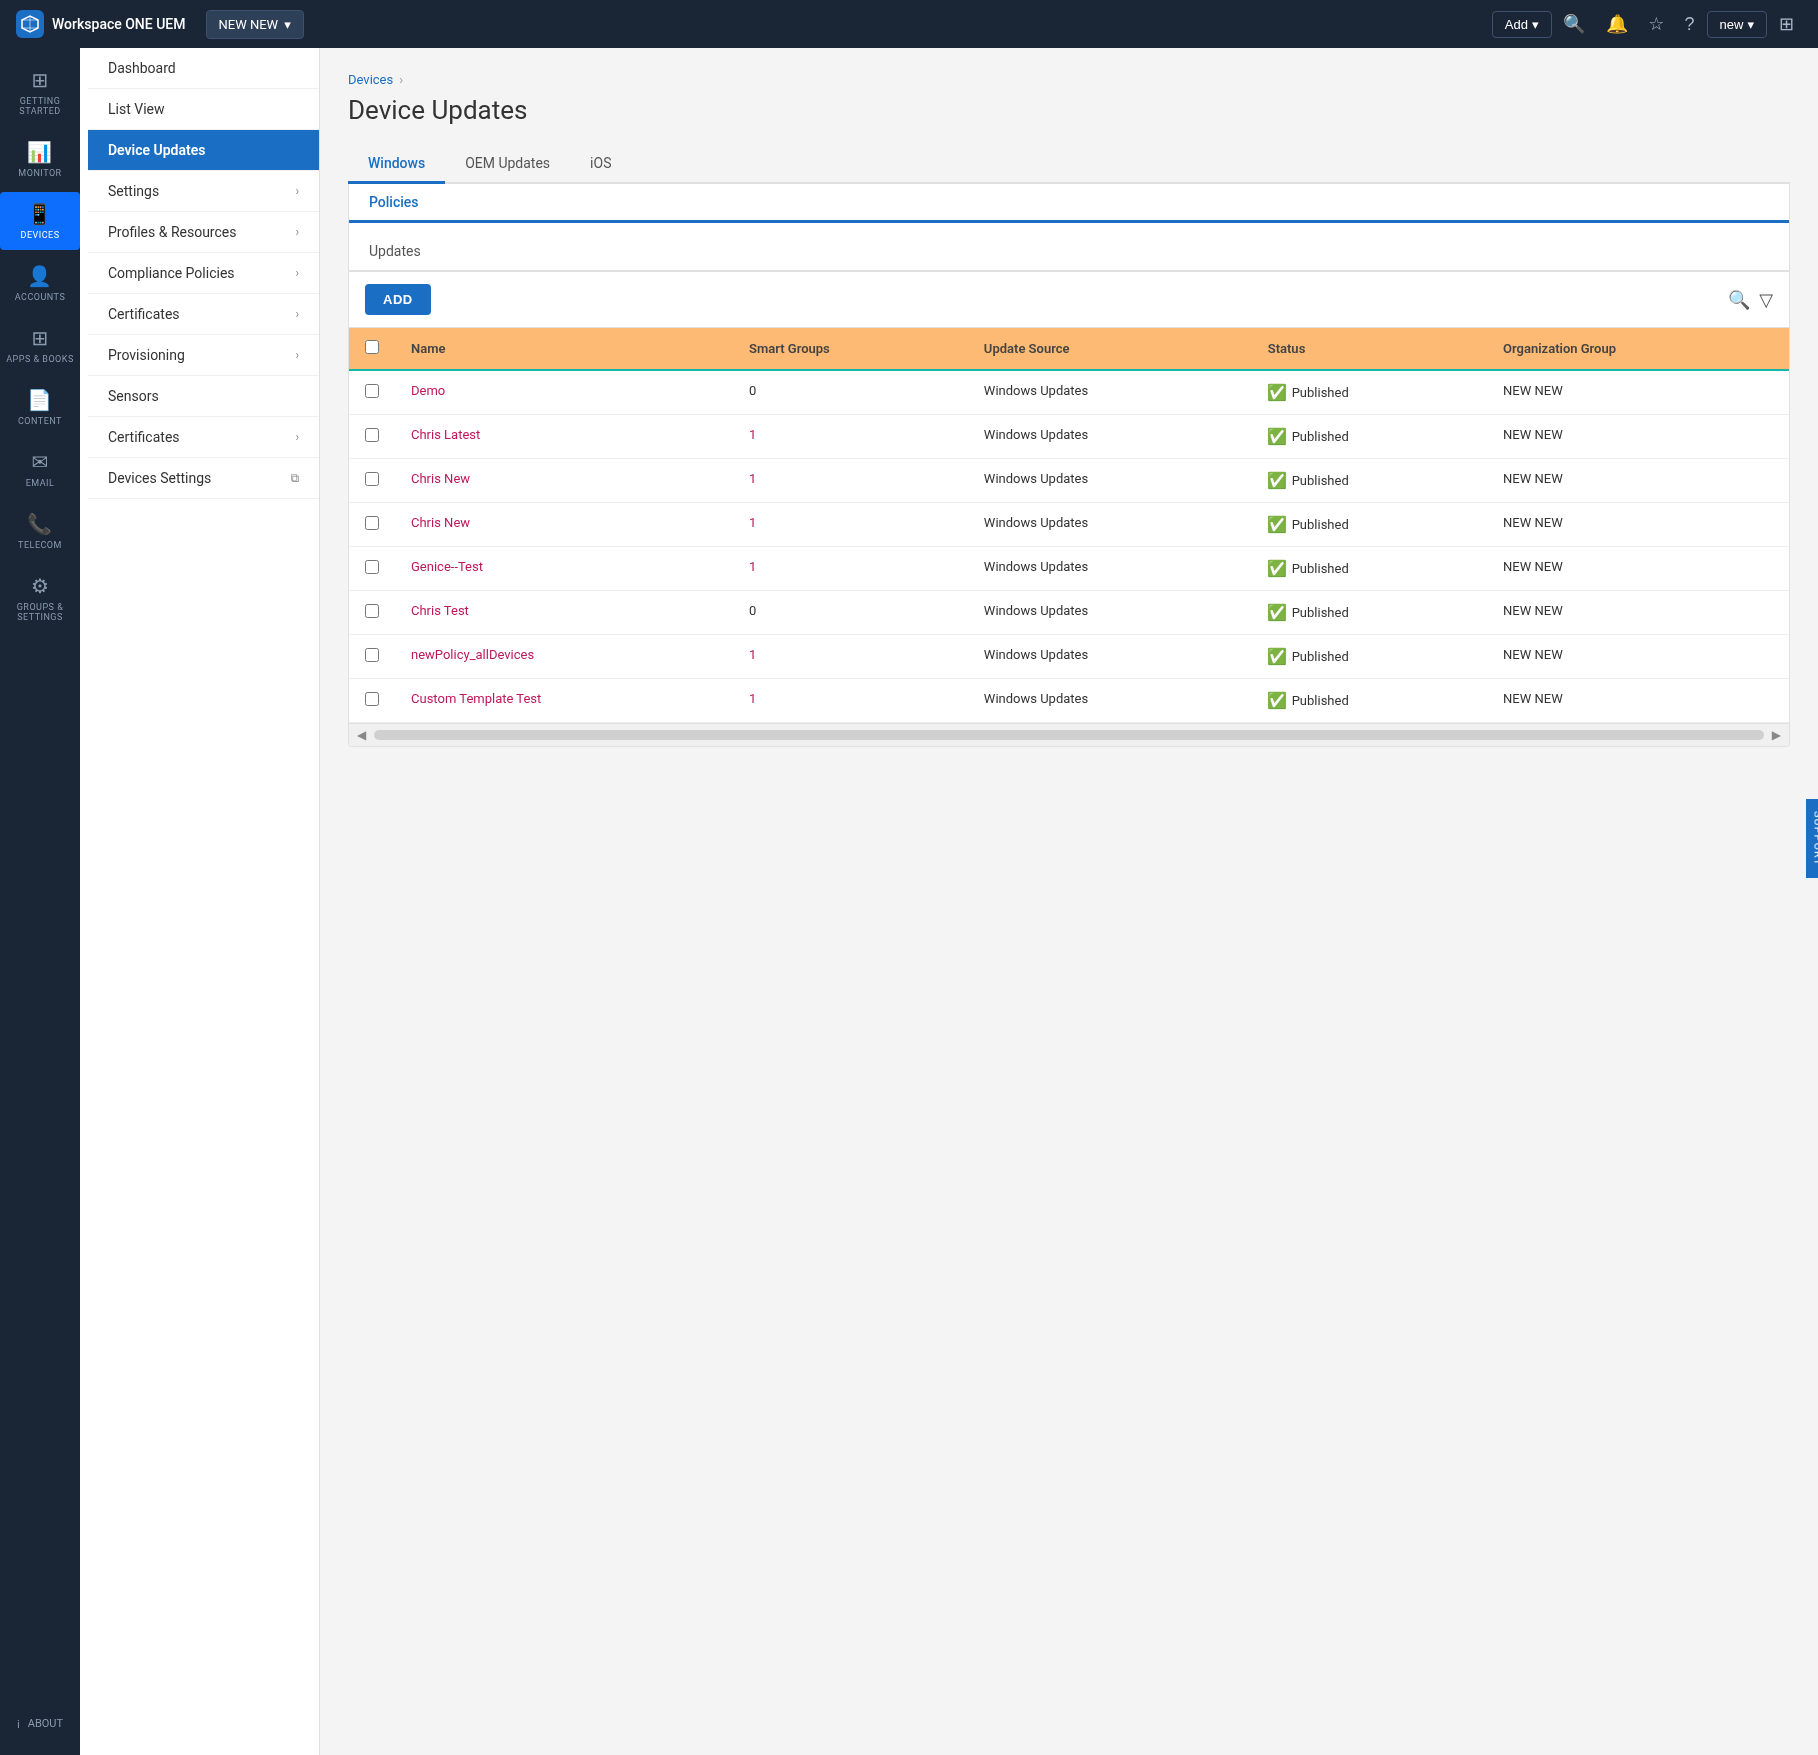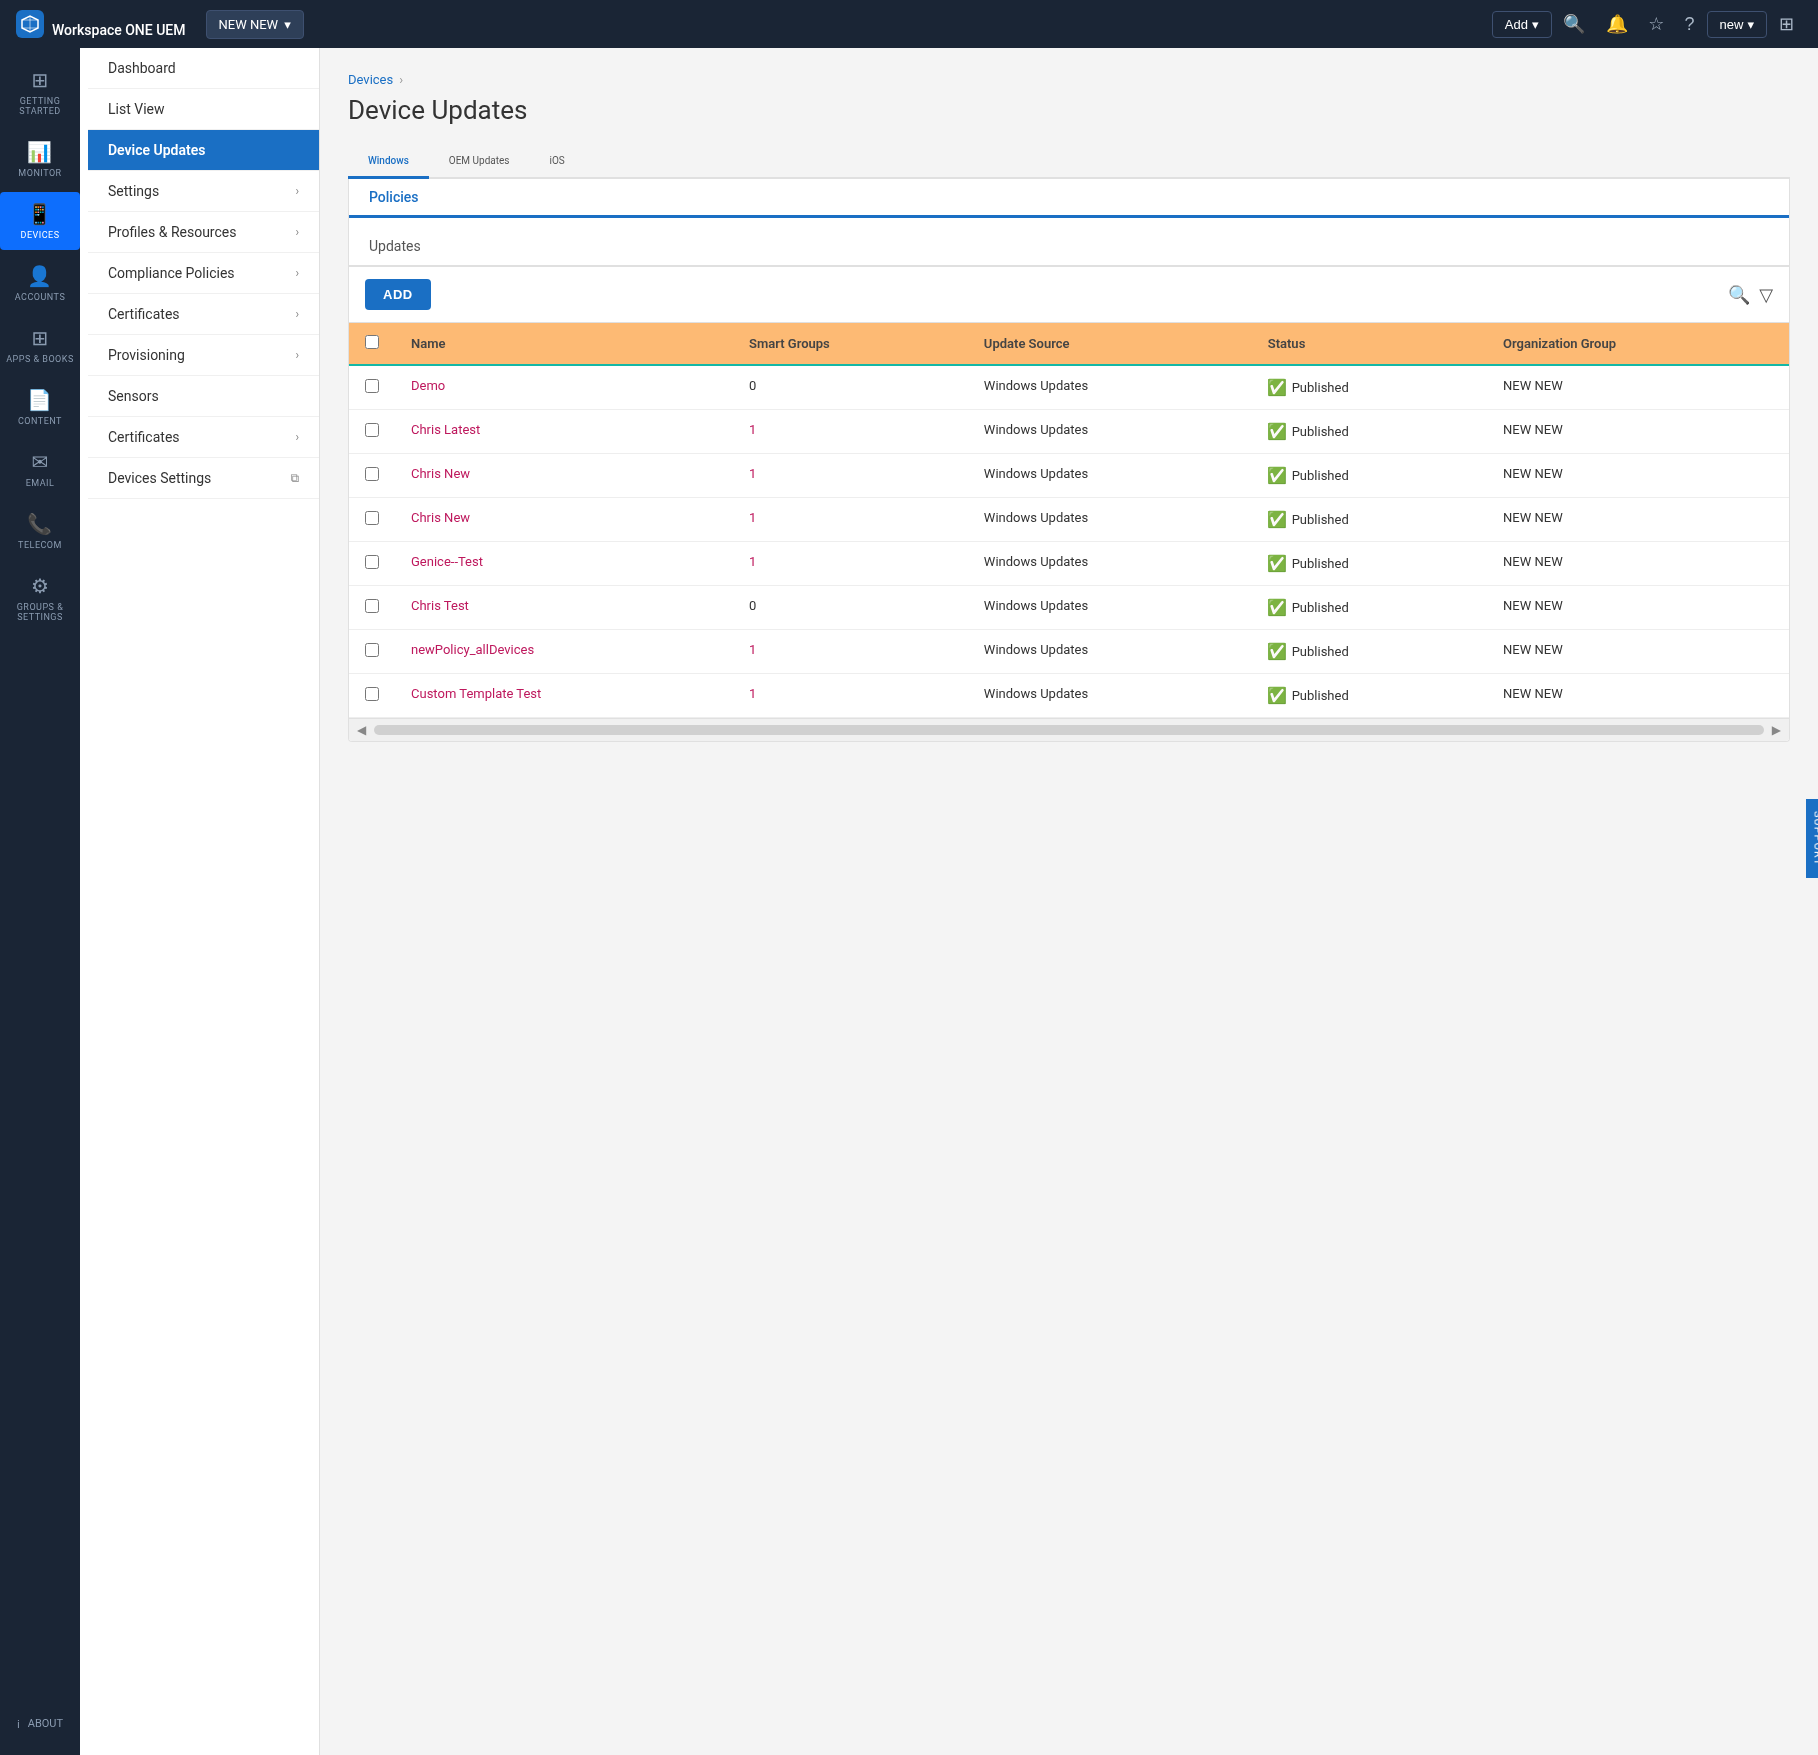--- a/index.html
+++ b/index.html
@@ -11,21 +11,21 @@
       color: #fff;
       display: flex;
       align-items: center;
       padding: 0 16px;
       height: 48px;
       flex-shrink: 0;
       gap: 12px;
     }
     .top-nav .logo {
       display: flex;
-      align-items: flex-end;
+      align-items: center;
       gap: 8px;
       font-size: 14px;
       font-weight: 500;
     }
     .top-nav .logo svg { width: 28px; height: 28px; }
     .top-nav .org-selector {
       background: #2e3f58;
       border: 1px solid #3e5070;
       border-radius: 4px;
       color: #fff;
@@ -177,21 +177,21 @@
     .tabs {
       display: flex;
       border-bottom: 2px solid #e0e0e0;
       margin-bottom: 0;
       gap: 0;
     }
     .tab {
       padding: 10px 20px;
       cursor: pointer;
       color: #555;
-      font-size: 10px;
+      font-size: 14px;
       border-bottom: 3px solid transparent;
       margin-bottom: -2px;
     }
     .tab.active { color: #1a6fc4; border-bottom-color: #1a6fc4; font-weight: 500; }
 
     
     .sub-tabs {
       display: flex;
       border-bottom: 2px solid #e0e0e0;
       margin-bottom: 16px;

